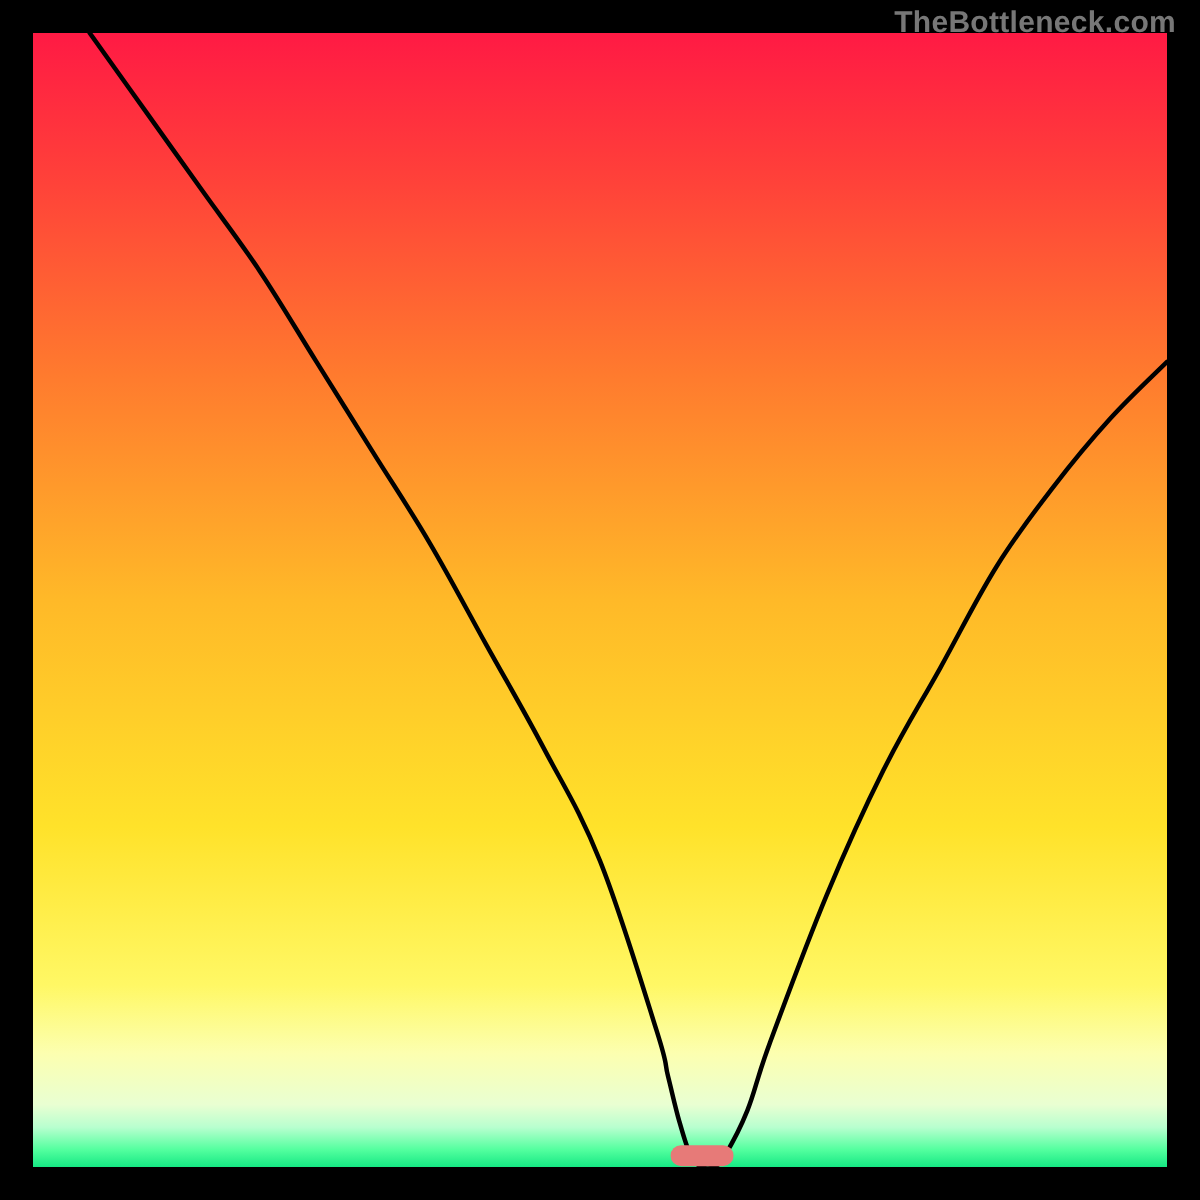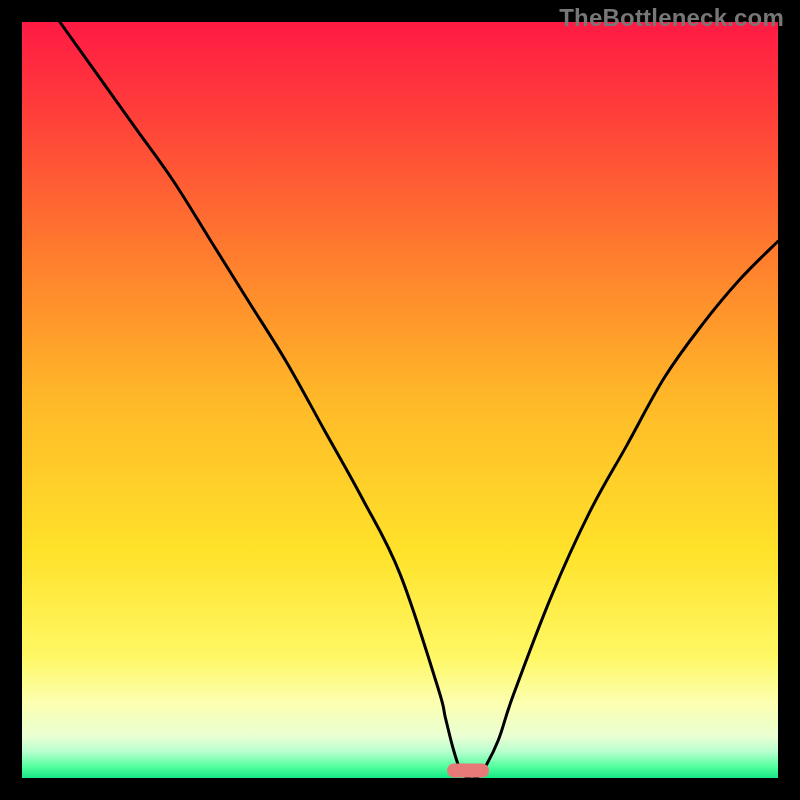--- a/index.html
+++ b/index.html
@@ -21,21 +21,21 @@
   .plot-svg {
     display: block;
     width: 756px;
     height: 756px;
   }
   .attribution {
     position: absolute;
     top: 4px;
     right: 16px;
     font-family: Arial, Helvetica, sans-serif;
-    font-size: 24px;
+    font-size: 20px;
     font-weight: 600;
     color: #777777;
     letter-spacing: 0.2px;
   }
 </style>
 </head>
 <body>
 
 <div class="frame">
   <svg class="plot-svg" viewBox="0 0 756 756">

